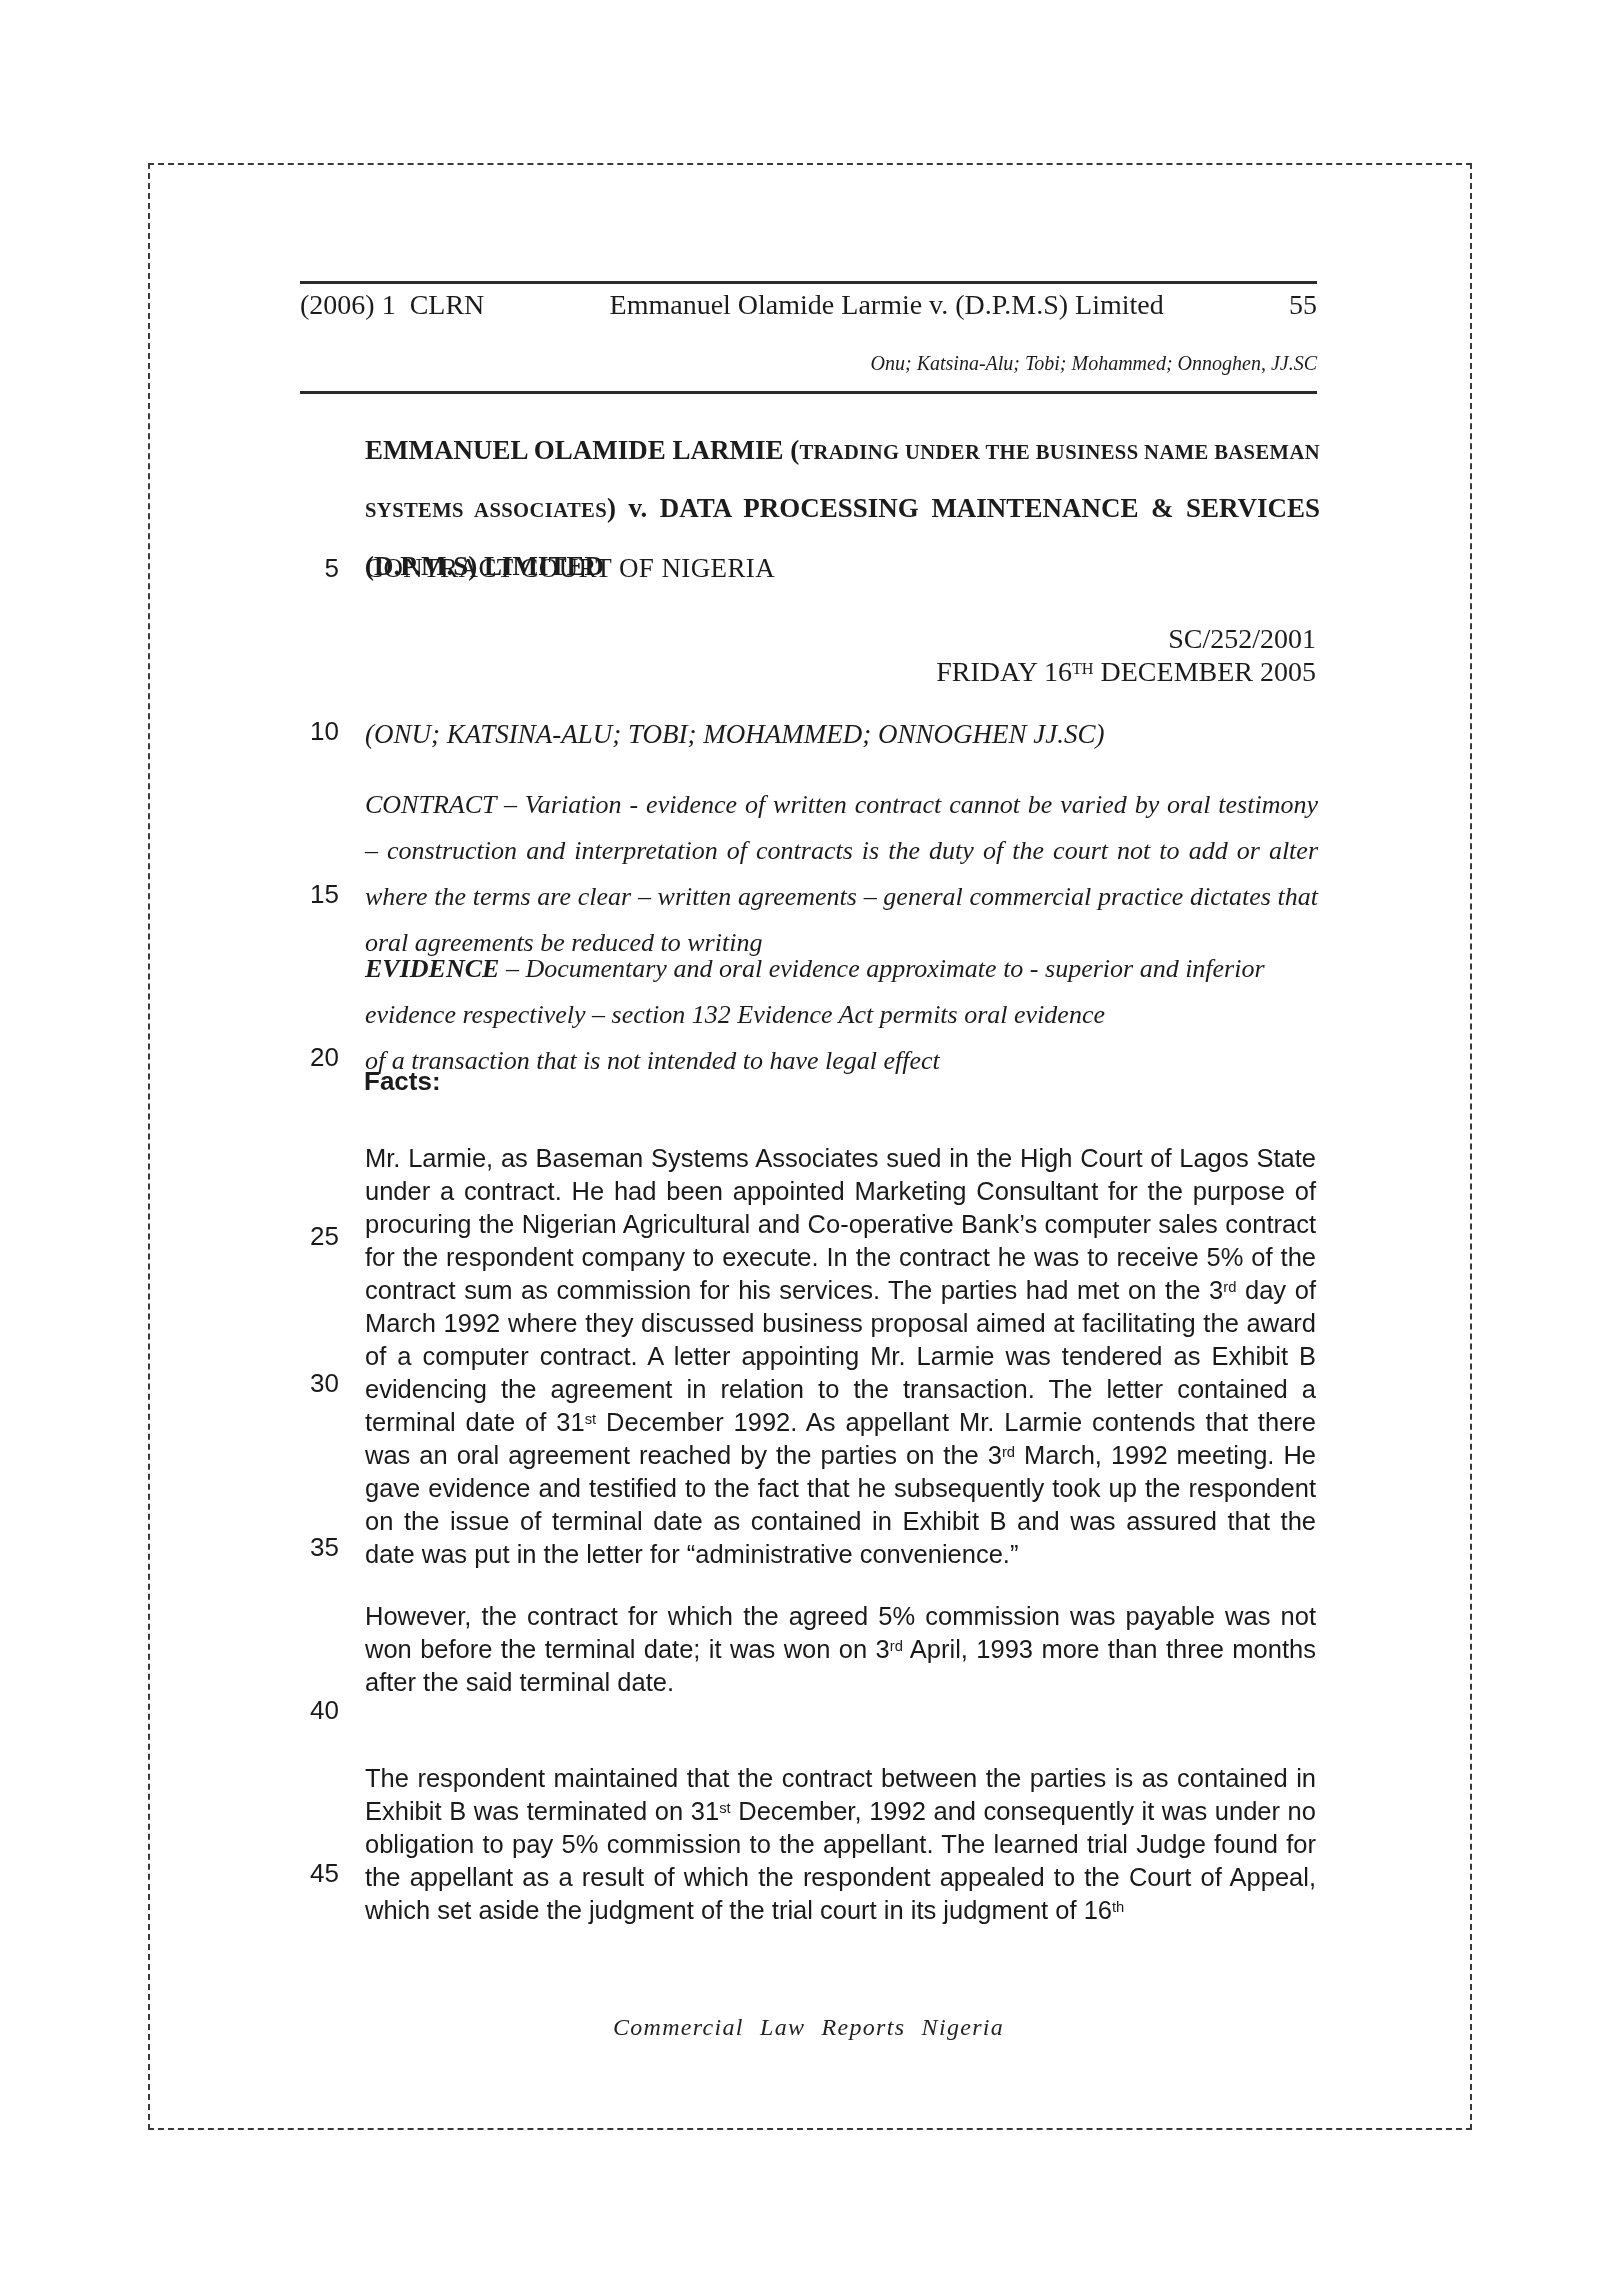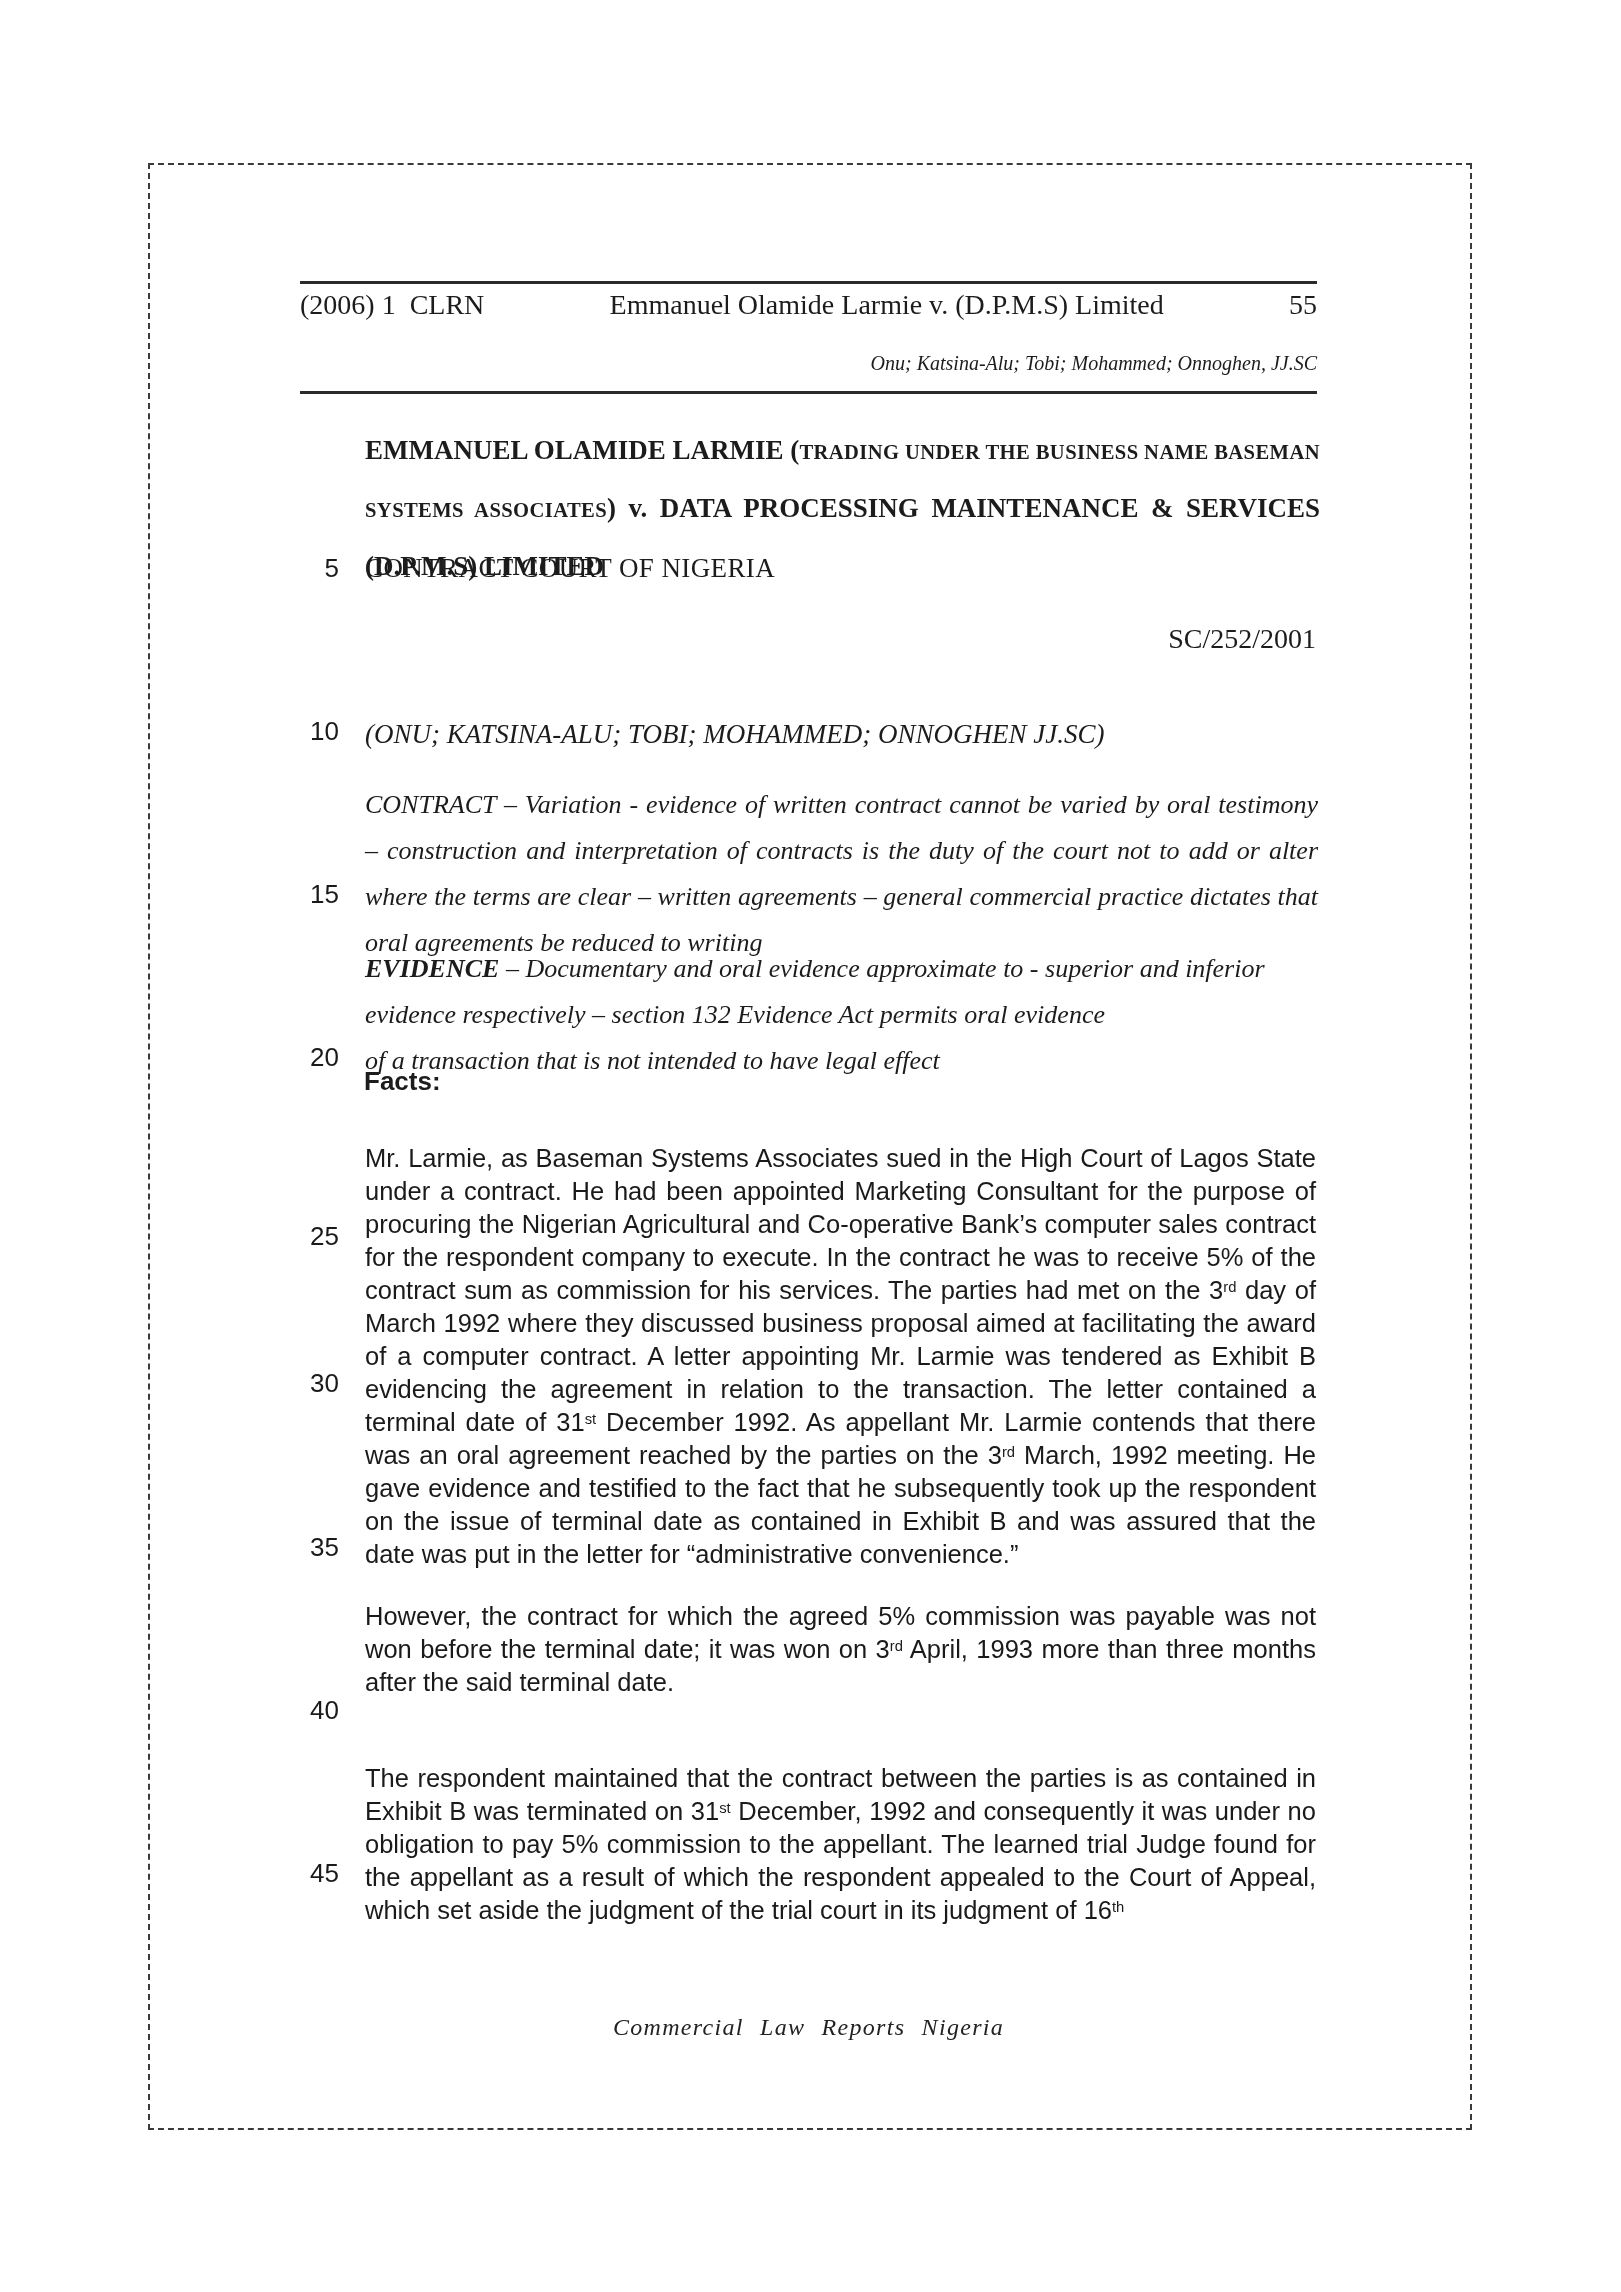--- a/index.html
+++ b/index.html
@@ -135,20 +135,21 @@
   <div class="judges-line">Onu; Katsina-Alu; Tobi; Mohammed; Onnoghen, JJ.SC</div>
 
   <div class="rule rule-bottom"></div>
 
   <div class="case-title"><span>EMMANUEL OLAMIDE LARMIE (</span><span class="sc">TRADING UNDER THE BUSINESS NAME BASEMAN SYSTEMS ASSOCIATES</span><span>) v. DATA PROCESSING MAINTENANCE &amp; SERVICES (D.P.M.S) LIMITED</span></div>
 
   <div class="court-name">CONTRACT COURT OF NIGERIA</div>
 
   <div class="case-ref">
     <div>SC/252/2001</div>
+    <div>FRIDAY 16<sup>TH</sup> DECEMBER 2005</div>
   </div>
 
   <div class="coram">(ONU; KATSINA-ALU; TOBI; MOHAMMED; ONNOGHEN JJ.SC)</div>
 
   <div class="headnote headnote-contract"><span class="hn-label">CONTRACT</span><span> – Variation  - evidence of written contract cannot be varied by oral testimony – construction and interpretation of contracts is the duty of the court not to add or alter where the terms are clear – written agreements – general commercial practice dictates that oral agreements be reduced to writing</span></div>
 
   <div class="headnote headnote-evidence"><span class="hn-label">EVIDENCE</span><span> – Documentary and oral evidence approximate to - superior and inferior<br> evidence respectively – section 132 Evidence Act permits oral evidence<br>of a transaction that is not intended to have legal effect</span></div>
 
   <div class="facts-heading">Facts:</div>
 

